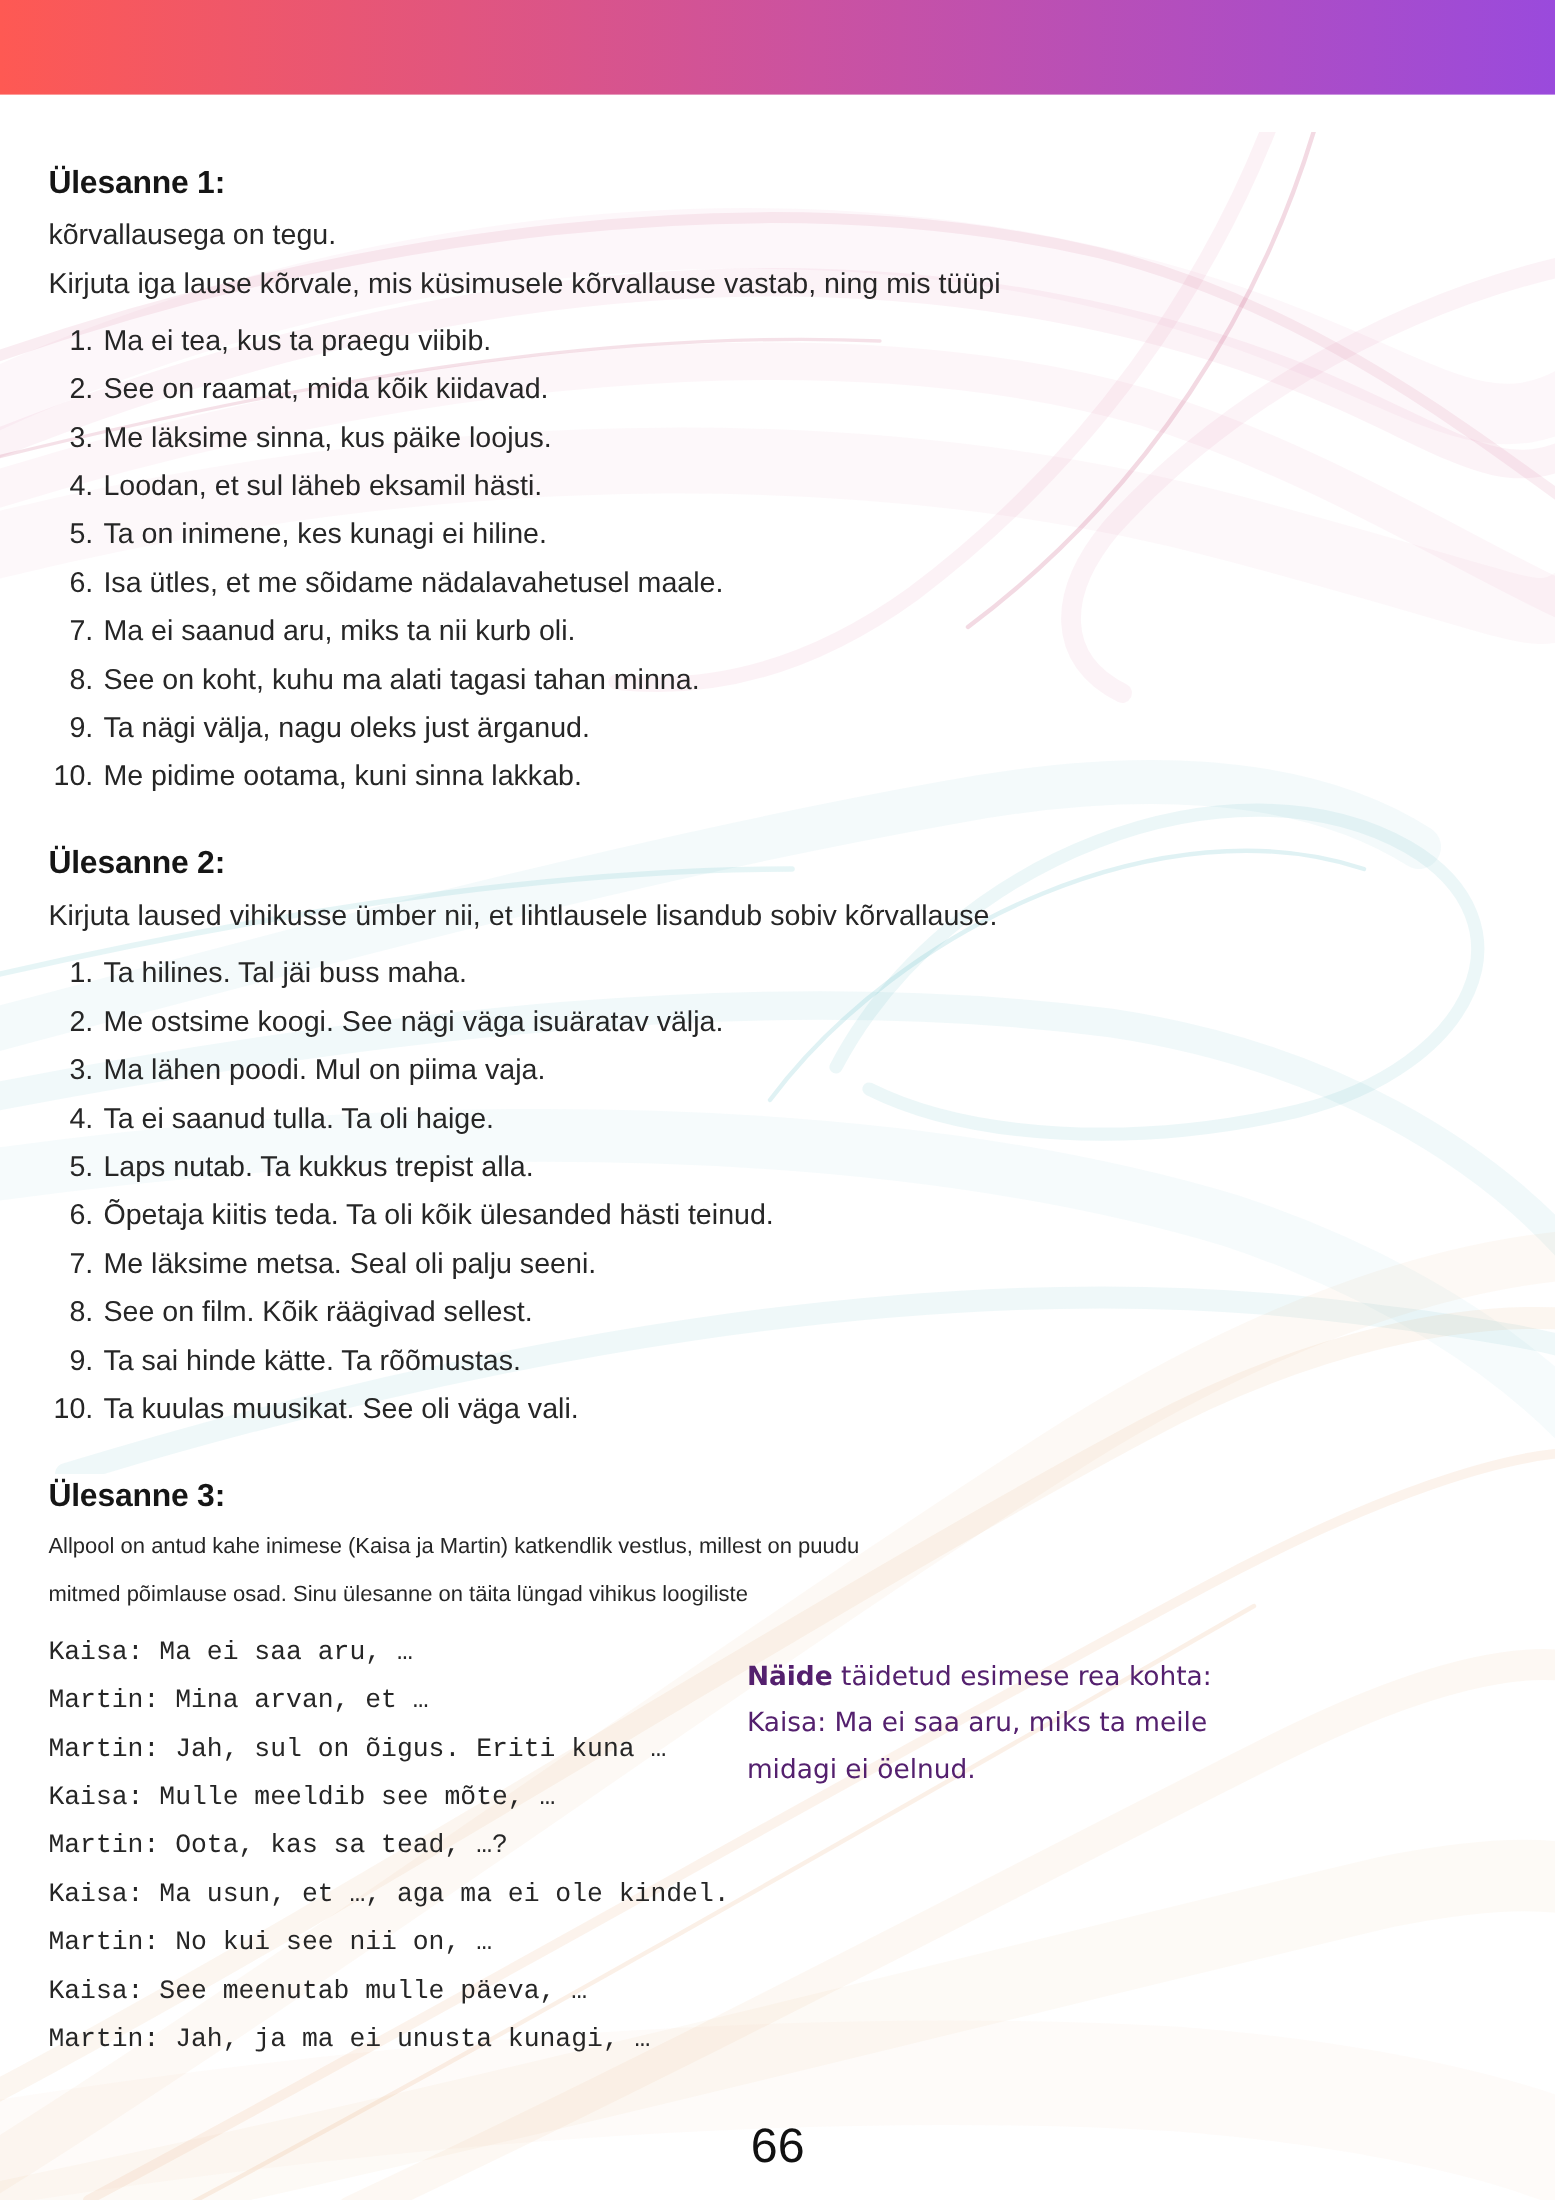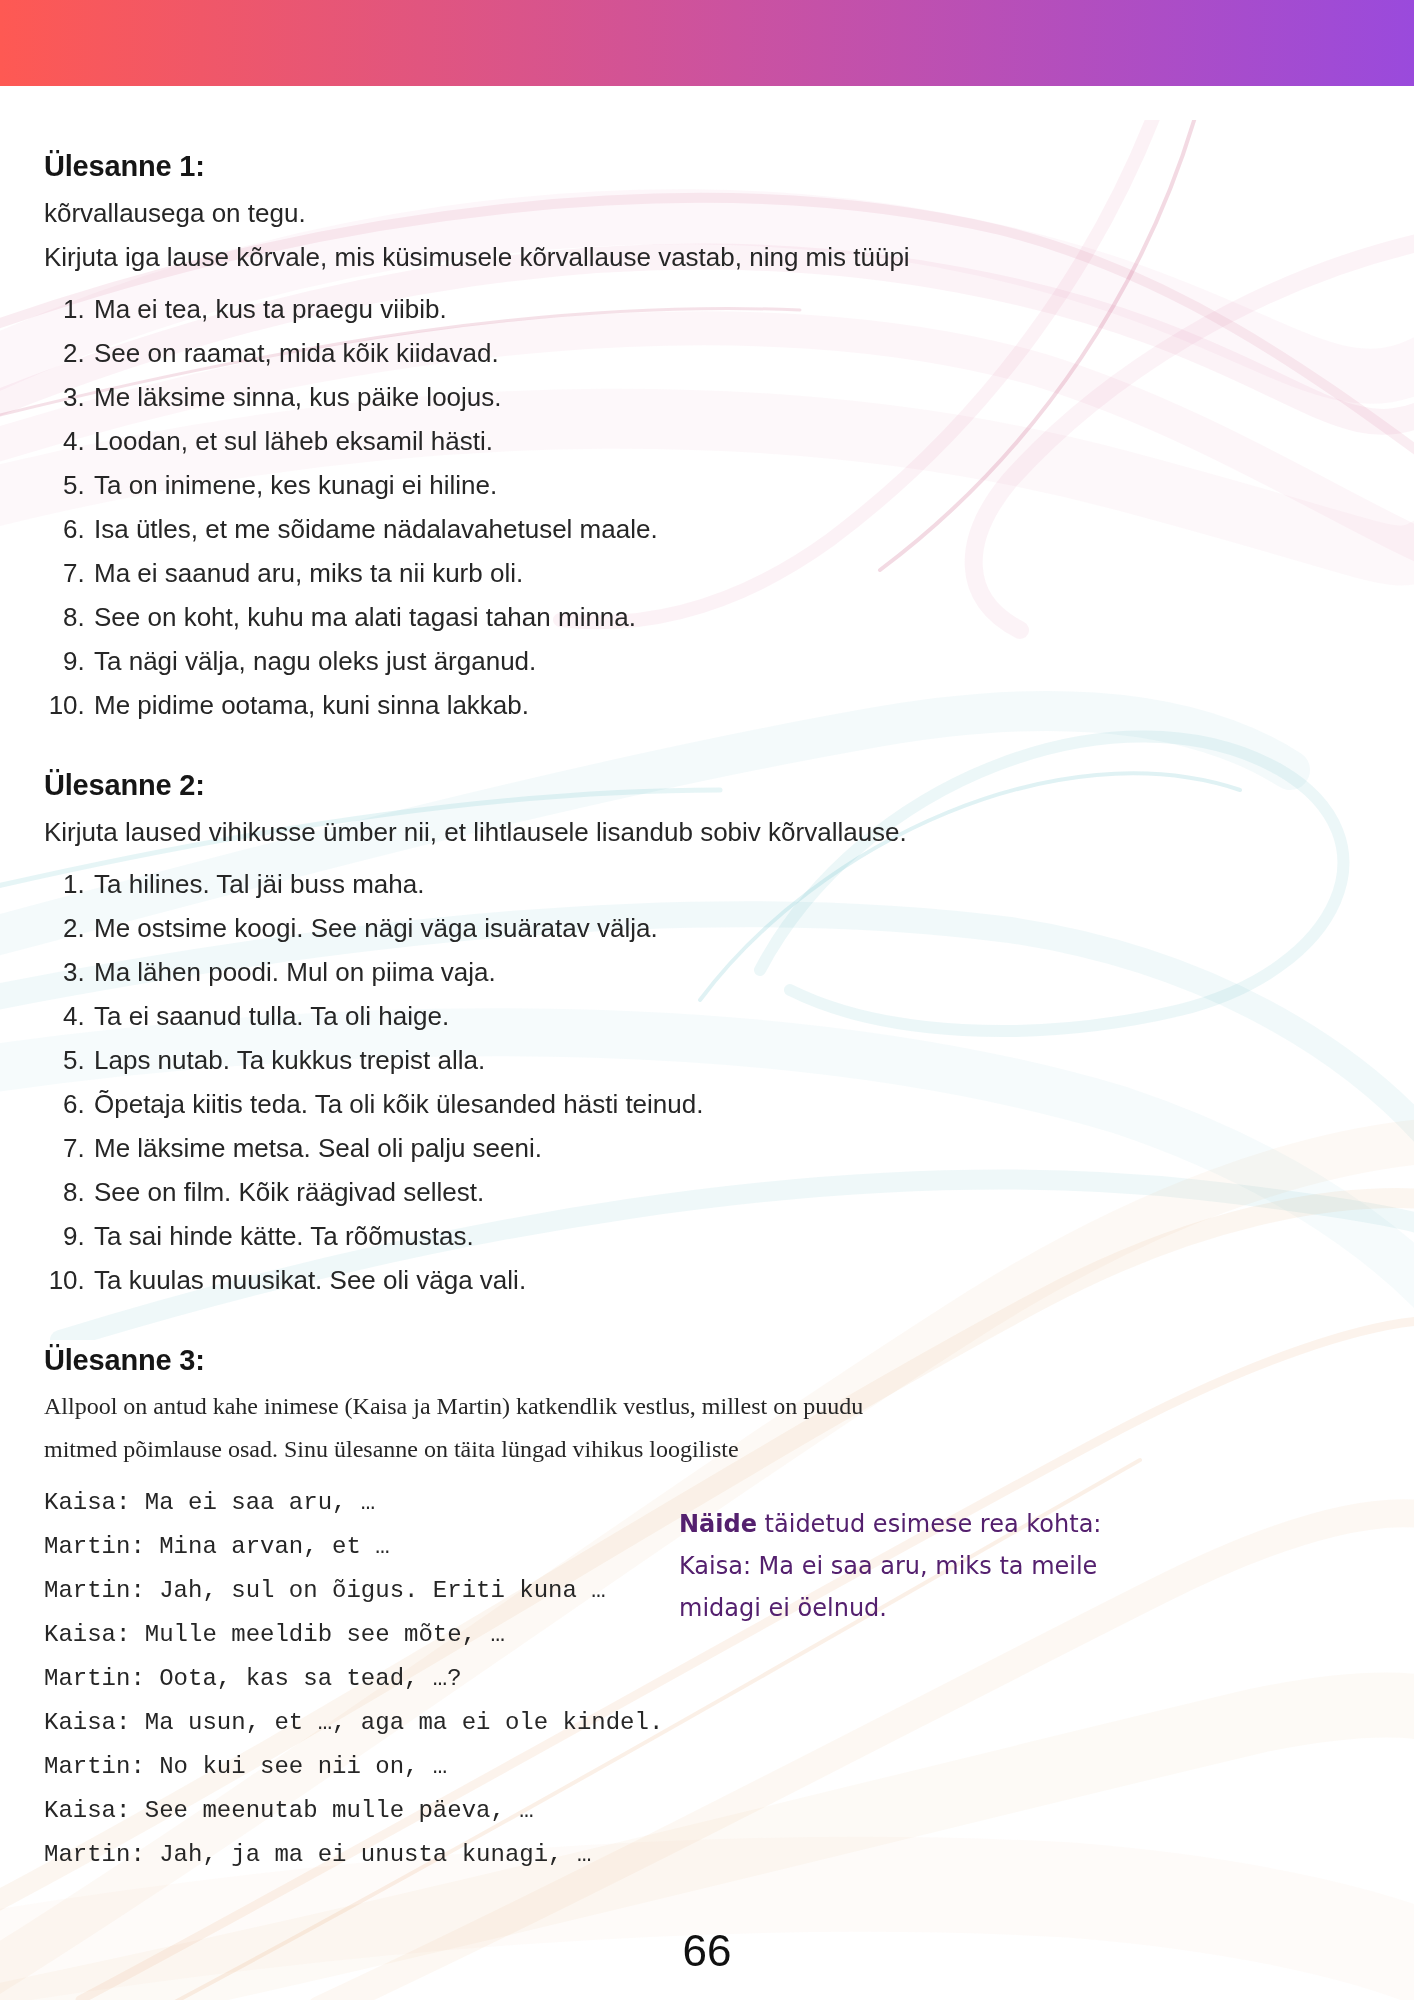--- a/index.html
+++ b/index.html
@@ -12,21 +12,21 @@
     position:absolute;top:0;left:0;width:1414px;height:86px;z-index:3;
     background:linear-gradient(90deg,#fe5953 0%,#cb52a0 52%,#9a4adc 100%);
   }
   svg.wave{position:absolute;left:0;z-index:1;pointer-events:none;}
   .content{position:absolute;top:86px;left:0;width:1326px;padding:28px 54px 0 44px;z-index:2;margin-top:36px;}
   h2.ex-title{
     margin:0 0 8px 0;font-size:29px;font-weight:bold;color:#161616;
     font-family:"Liberation Sans",sans-serif;letter-spacing:-0.2px;
   }
   .ex-intro{font-size:26px;line-height:44px;color:#262626;}
-  .ex-intro.wide{font-family:Liberation Serif, serif;font-size:24px;line-height:43px;}
+  .ex-intro.wide{font-family:Liberation Sans, sans-serif;font-size:20px;line-height:43px;}
   ol.ex-list{
     margin:8px 0 42px 0;padding:0 0 0 48px;
     font-size:26px;line-height:44px;color:#262626;
   }
   ol.ex-list li{padding-left:2px;}
   .ex3-wrap{position:relative;}
   .dialogue{
     margin-top:10px;font-family:Liberation Mono, monospace;
     font-size:24px;line-height:44px;color:#262626;
   }

